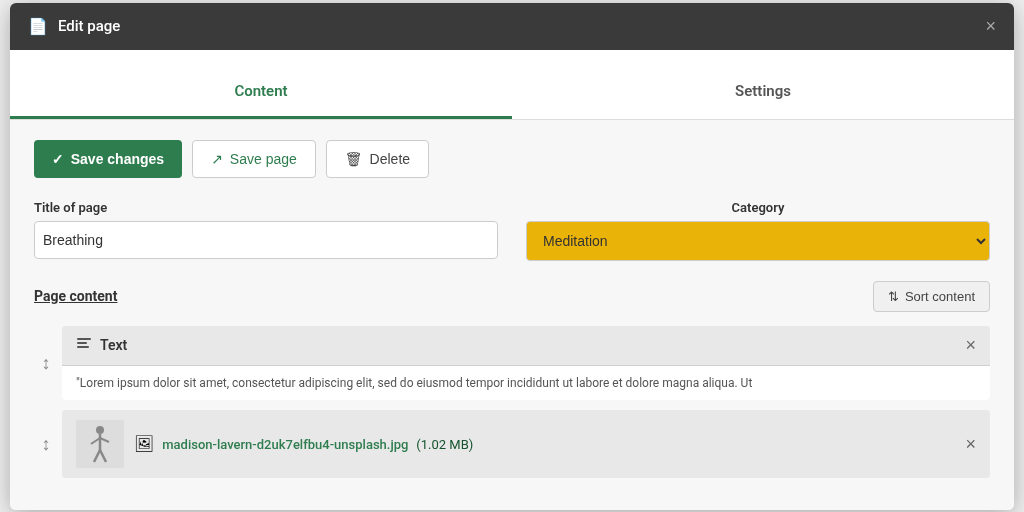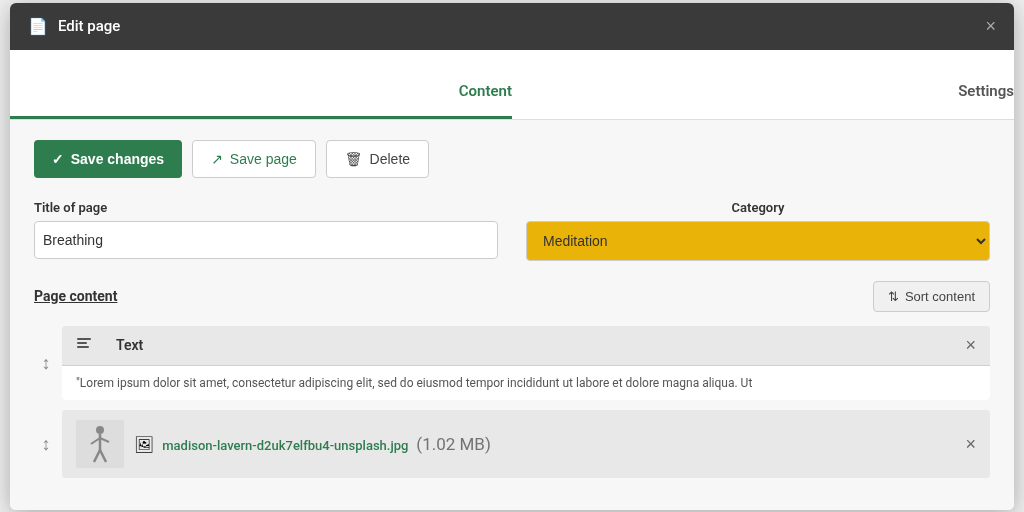--- a/index.html
+++ b/index.html
@@ -40,21 +40,21 @@
     }
 
     .tabs {
       display: flex;
       border-bottom: 1px solid #ddd;
       background: #fff;
     }
 
     .tab {
       flex: 1;
-      text-align: right;
+      text-align: center;
       padding: 16px 0;
       font-size: 15px;
       font-weight: 600;
       cursor: pointer;
       color: #555;
       border-bottom: 3px solid transparent;
       margin-top: 16px;
     }
 
     .tab.active {
@@ -223,21 +223,21 @@
       display: flex;
       align-items: center;
       justify-content: space-between;
       padding: 10px 14px;
       background: #e8e8e8;
     }
 
     .block-header-left {
       display: flex;
       align-items: center;
-      gap: 24px;
+      gap: 8px;
       font-size: 14px;
       font-weight: 600;
       color: #333;
     }
 
     .block-close {
       background: none;
       border: none;
       font-size: 18px;
       color: #666;
@@ -374,21 +374,21 @@
                 <line x1="15" y1="10" x2="15" y2="26" stroke="#888" stroke-width="2.5"></line>
                 <line x1="15" y1="14" x2="6" y2="20" stroke="#888" stroke-width="2"></line>
                 <line x1="15" y1="14" x2="24" y2="18" stroke="#888" stroke-width="2"></line>
                 <line x1="15" y1="26" x2="9" y2="38" stroke="#888" stroke-width="2.5"></line>
                 <line x1="15" y1="26" x2="21" y2="38" stroke="#888" stroke-width="2.5"></line>
               </svg>
             </div>
             <div>
               <span style="margin-right:4px;">🖼</span>
               <span style="color:#2e7d4f; font-weight:500; font-size:13px;">madison-lavern-d2uk7elfbu4-unsplash.jpg</span>
-              <span style="color:#737373; font-size:17px; margin-left:4px;">(1.02 MB)</span>
+              <span style="color:#14532d; font-size:13px; margin-left:4px;">(1.02 MB)</span>
             </div>
           </div>
           <button class="block-close">×</button>
         </div>
       </div>
     </div>
 
   </div>
 </div>
 

